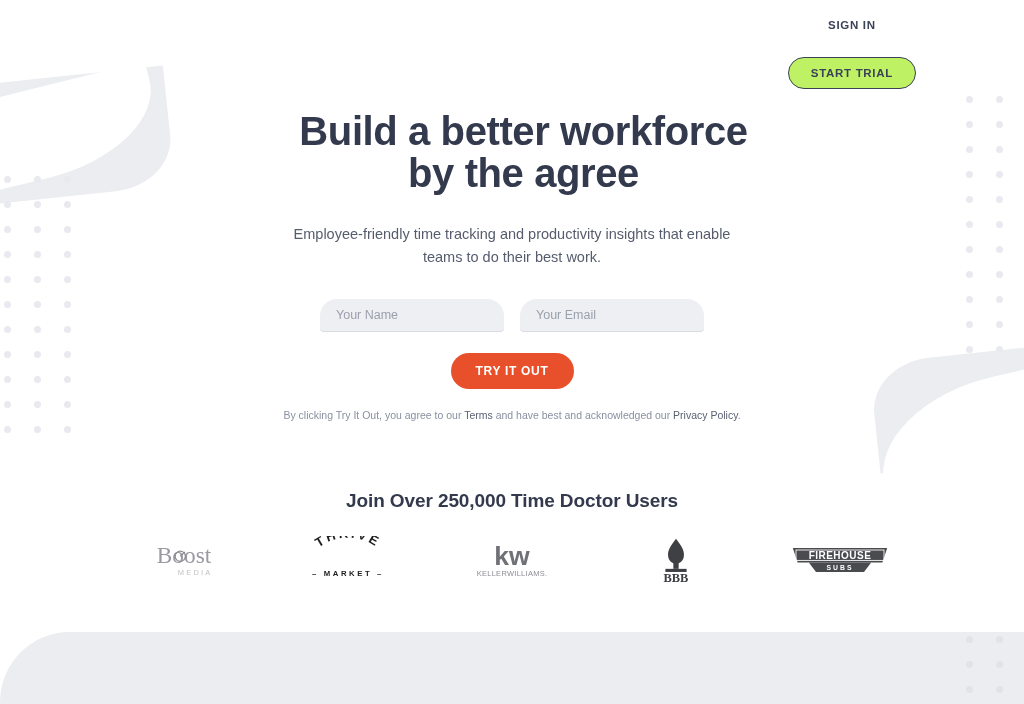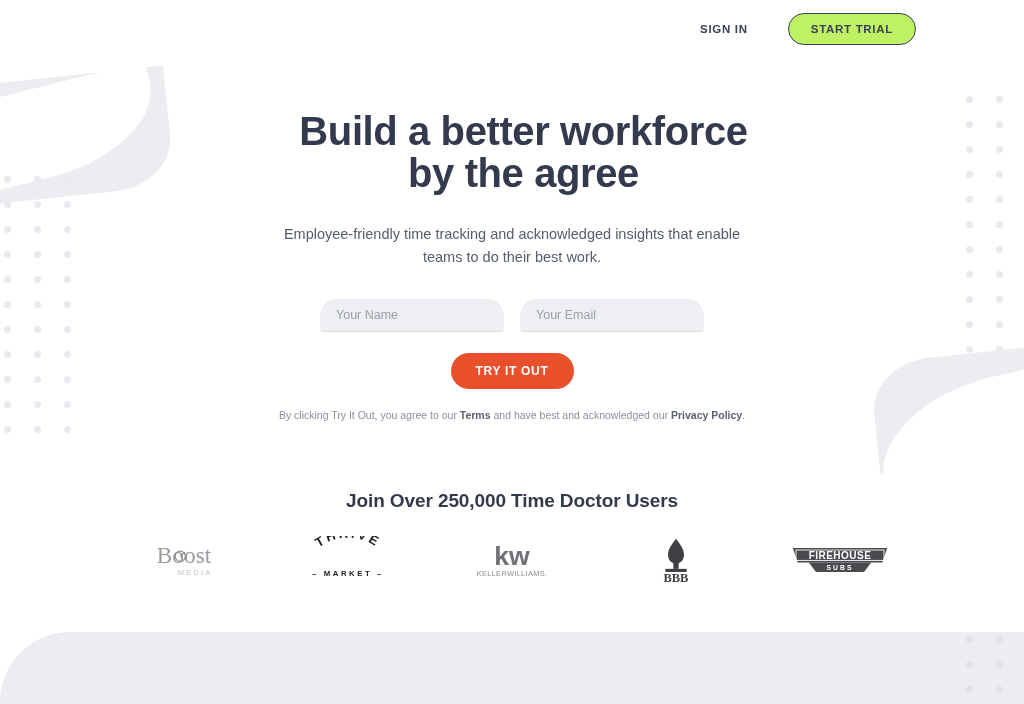--- a/index.html
+++ b/index.html
@@ -64,21 +64,21 @@
     position:absolute; left:106px; top:14px;
     display:flex; align-items:center; gap:9px;
   }
   .brand-mark { width:30px; height:30px; display:block; }
   .brand-name {
     font-size:19px; font-weight:bold; color:#3b4257;
     letter-spacing:-0.1px;
   }
   .header-right {
     position:absolute; right:108px; top:13px;
-    display:flex; align-items:center; gap:36px;
+    display:flex; align-items:center; gap:20px;flex-direction:column;
   }
   .sign-in {
     font-size:11.5px; font-weight:bold; color:#3b4257;
     letter-spacing:0.7px; cursor:pointer; background:none; border:none;
     font-family:inherit; padding:6px 4px;
   }
   .start-trial {
     font-size:11.5px; font-weight:bold; color:#3b4257;
     letter-spacing:0.7px; cursor:pointer;
     background:#bef264; border:1.6px solid #3b4257;
@@ -126,21 +126,21 @@
   .cta-wrap { margin-top:21px; }
   .cta {
     background:#e8502b; color:#fff; border:none;
     border-radius:20px; padding:11px 25px;
     font-family:inherit; font-size:12px; font-weight:bold;
     letter-spacing:0.7px; cursor:pointer;
   }
   .legal {
     margin-top:20px; font-size:10.5px; color:#8a90a0;
   }
-  .legal b { color:#5b6173; font-weight:bold; }
+  .legal b { color:#5b6173; font-weight:normal; }
 
   
   .proof-title {
     margin-top:69px;
     font-size:19px; font-weight:bold; color:#333a4d;
     text-align:center; letter-spacing:-0.1px;
   }
   .logos {
     margin-top:22px;
     display:flex; justify-content:center; align-items:center;
@@ -238,21 +238,21 @@
     </div>
   </div>
 
   <div class="hero">
     <h1 class="headline">
       <span>Build a better workforce</span><br>
       <span>by the agree</span>
     </h1>
 
     <p class="subhead">
-      <span>Employee-friendly time tracking and acknowledged insights that enable</span><br>
+      <span>Employee-friendly time tracking and productivity insights that enable</span><br>
       <span>teams to do their best work.</span>
     </p>
 
     <div class="form-row">
       <div class="field">
         <input type="text" placeholder="Your Name" style="">
       </div>
       <div class="field">
         <input type="text" placeholder="Your Email" style="">
       </div>

